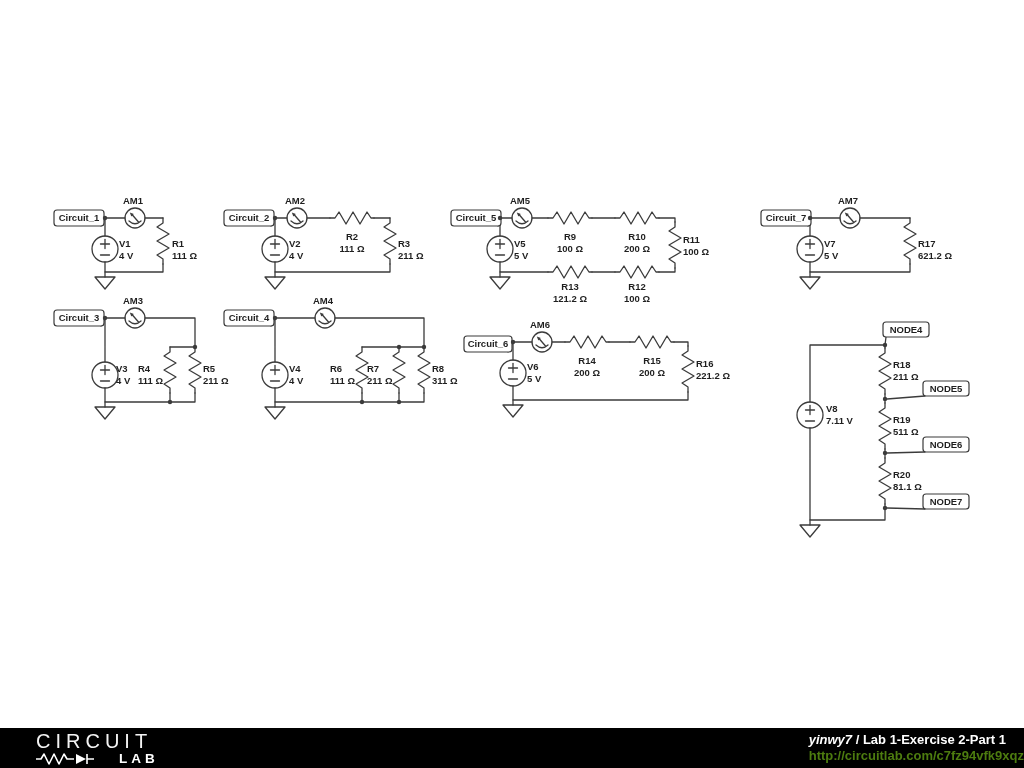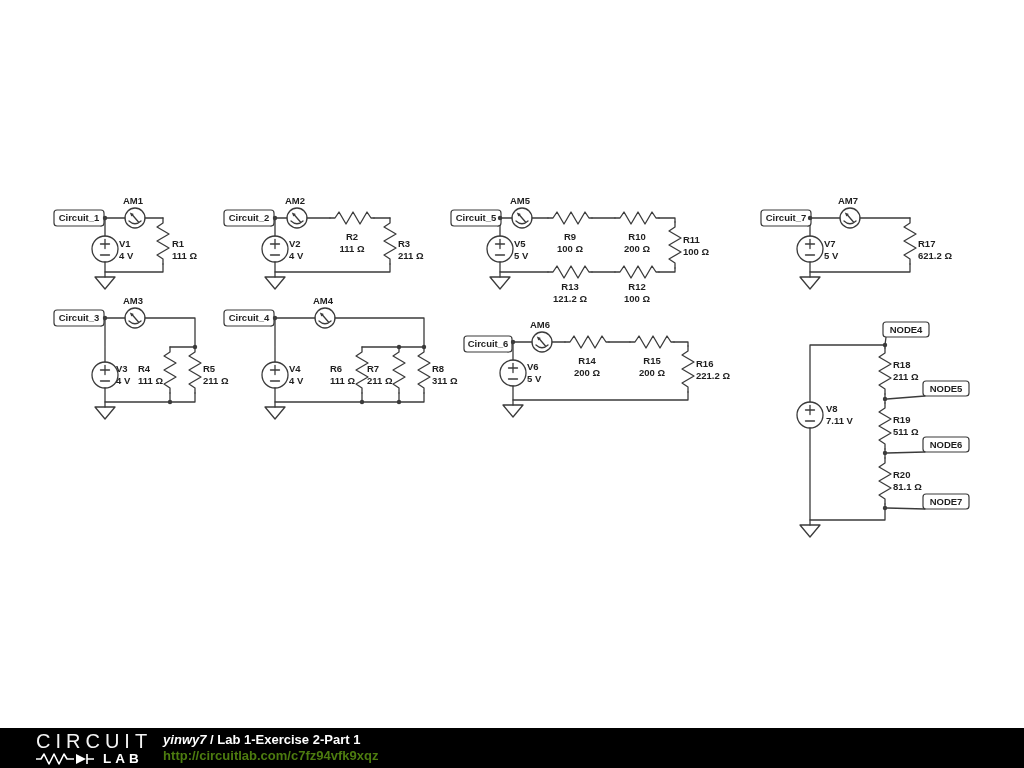--- a/index.html
+++ b/index.html
@@ -5,24 +5,24 @@
   html,body{margin:0;padding:0;background:#fff;}
   body{width:1024px;height:768px;position:relative;font-family:"Liberation Sans",sans-serif;overflow:hidden;}
   #schematic{position:absolute;left:0;top:0;}
   svg text{font-family:"Liberation Sans",sans-serif;font-size:9.5px;font-weight:bold;fill:#1f1f1f;}
   .wire{stroke:#3b3b3b;stroke-width:1.3;fill:none;stroke-linecap:round;stroke-linejoin:round;}
   .comp{stroke:#3b3b3b;stroke-width:1.3;fill:none;stroke-linecap:round;stroke-linejoin:round;}
   .solid{fill:#3b3b3b;stroke:none;}
   .flag{fill:#ffffff;stroke:#3b3b3b;stroke-width:1.2;}
   .fg{text-anchor:middle;}
   .dot{fill:#3b3b3b;stroke:none;}
-  .footer{position:absolute;left:0;top:728px;width:1024px;height:40px;background:#000;display:flex;align-items:center;color:#fff;}
+  .footer{position:absolute;left:0;top:728px;width:1024px;height:40px;background:#000;display:flex;align-items:center;color:#fff;justify-content:space-between;}
   .logo{margin-left:36px;display:flex;flex-direction:column;line-height:1;cursor:pointer;}
   .logo-top{font-size:20px;letter-spacing:5px;font-weight:400;color:#f4f4f4;}
-  .logo-row{display:flex;align-items:center;gap:3px;margin-top:1px;}
+  .logo-row{display:flex;align-items:center;gap:19px;margin-top:1px;}
   .logo-lab{font-size:13.5px;font-weight:700;letter-spacing:4px;}
   .meta{margin-left:11px;}
   .meta-title{font-size:13px;font-weight:700;line-height:16px;}
   .meta-title .user{font-style:italic;}
   .meta-url{font-size:13px;font-weight:700;line-height:16px;color:#4d7c0f;text-decoration:none;display:block;}
 </style>
 </head>
 <body>
 
 <svg id="schematic" width="1024" height="728" viewBox="0 0 1024 728">

